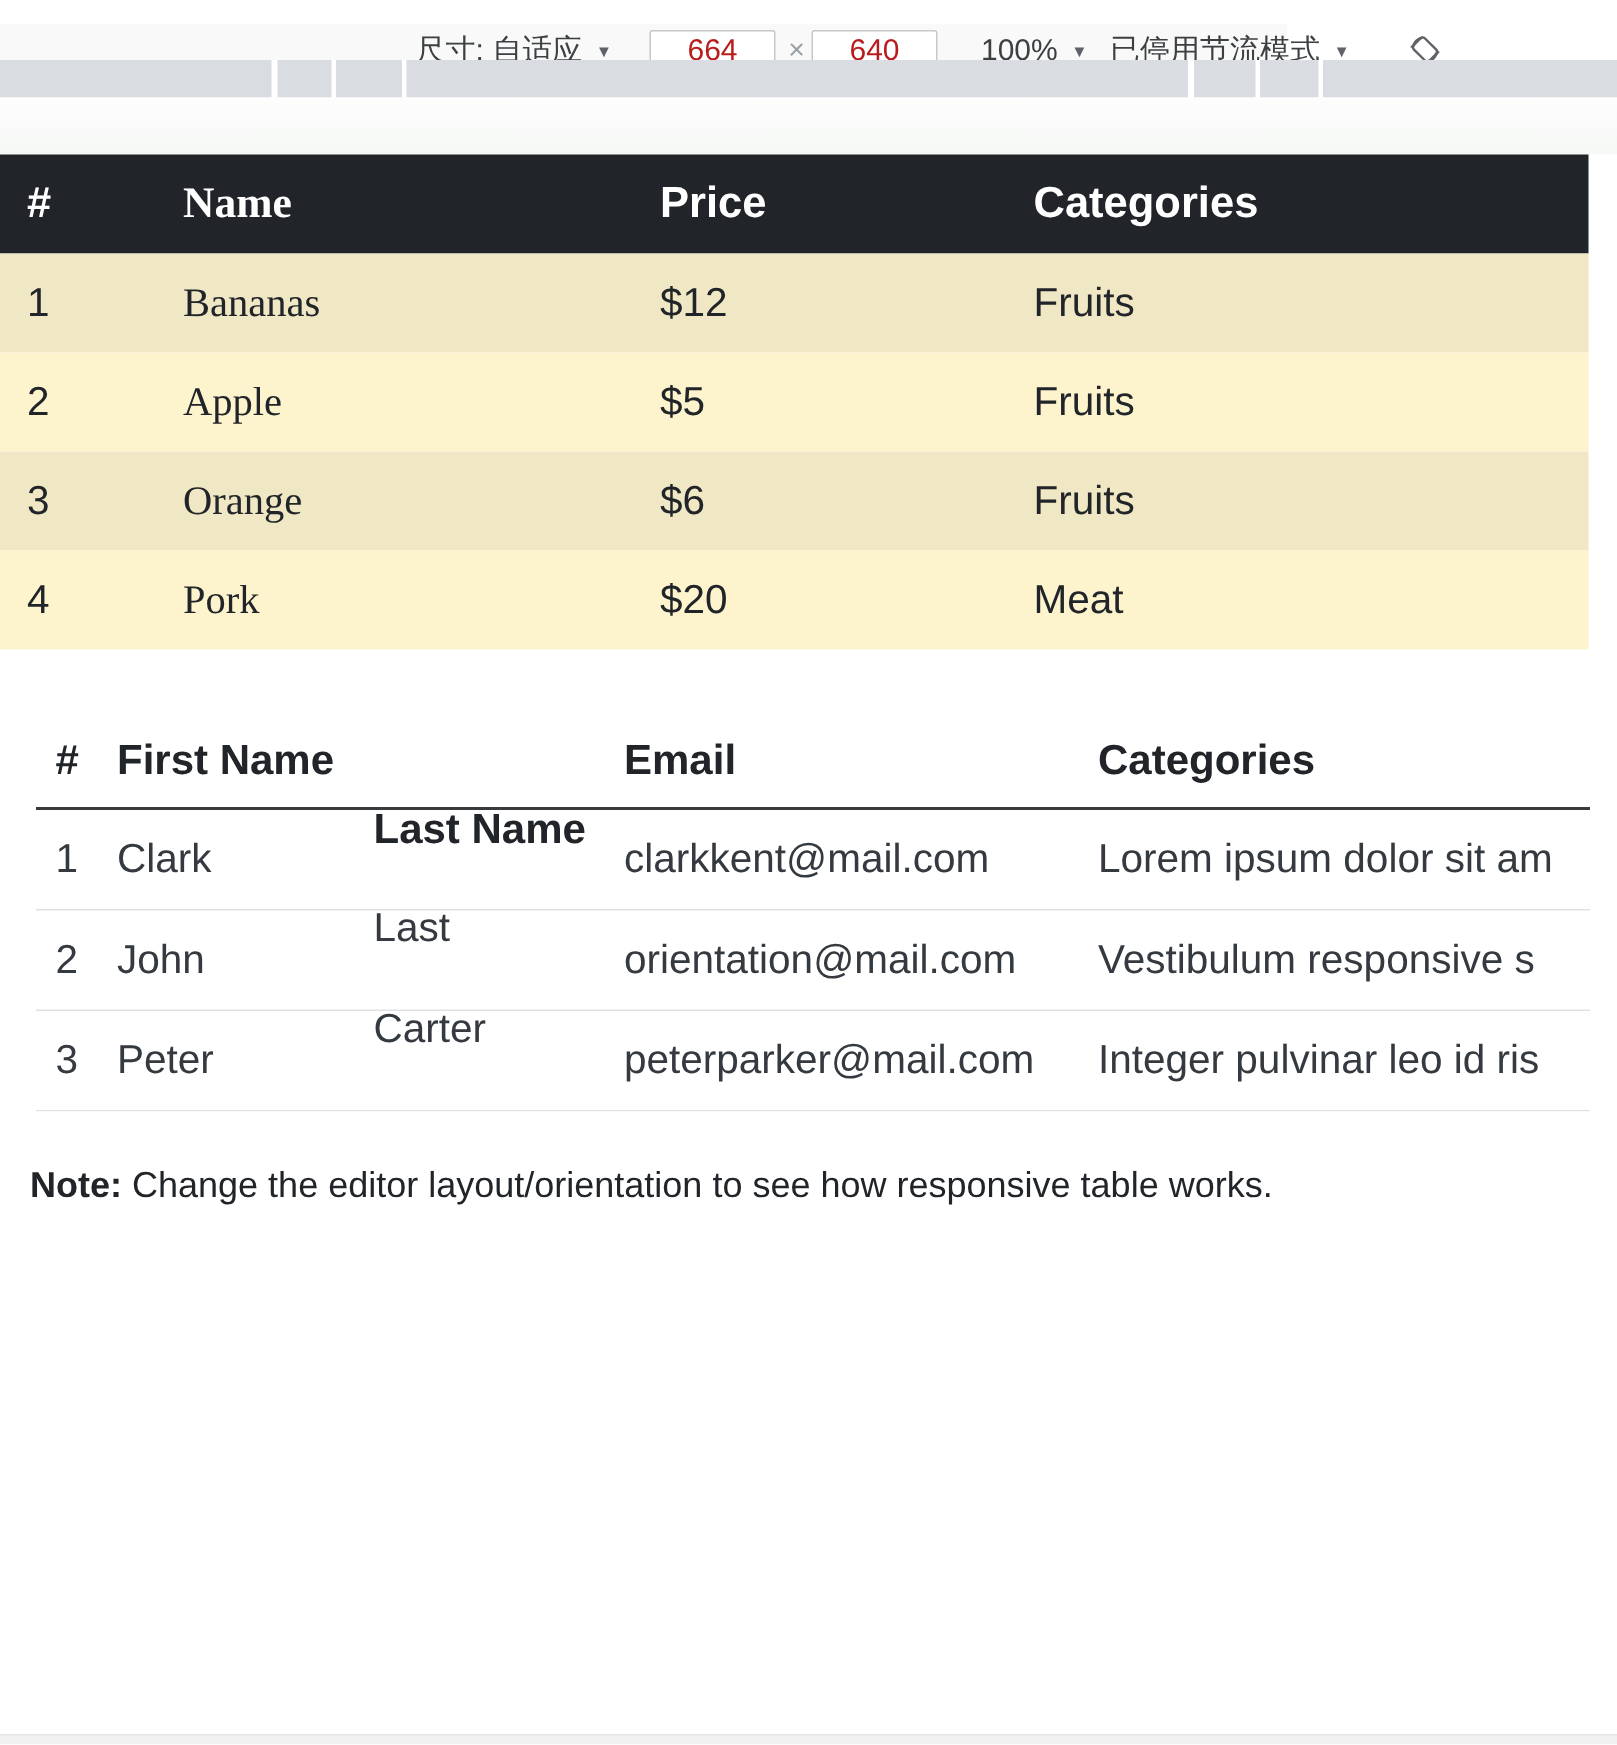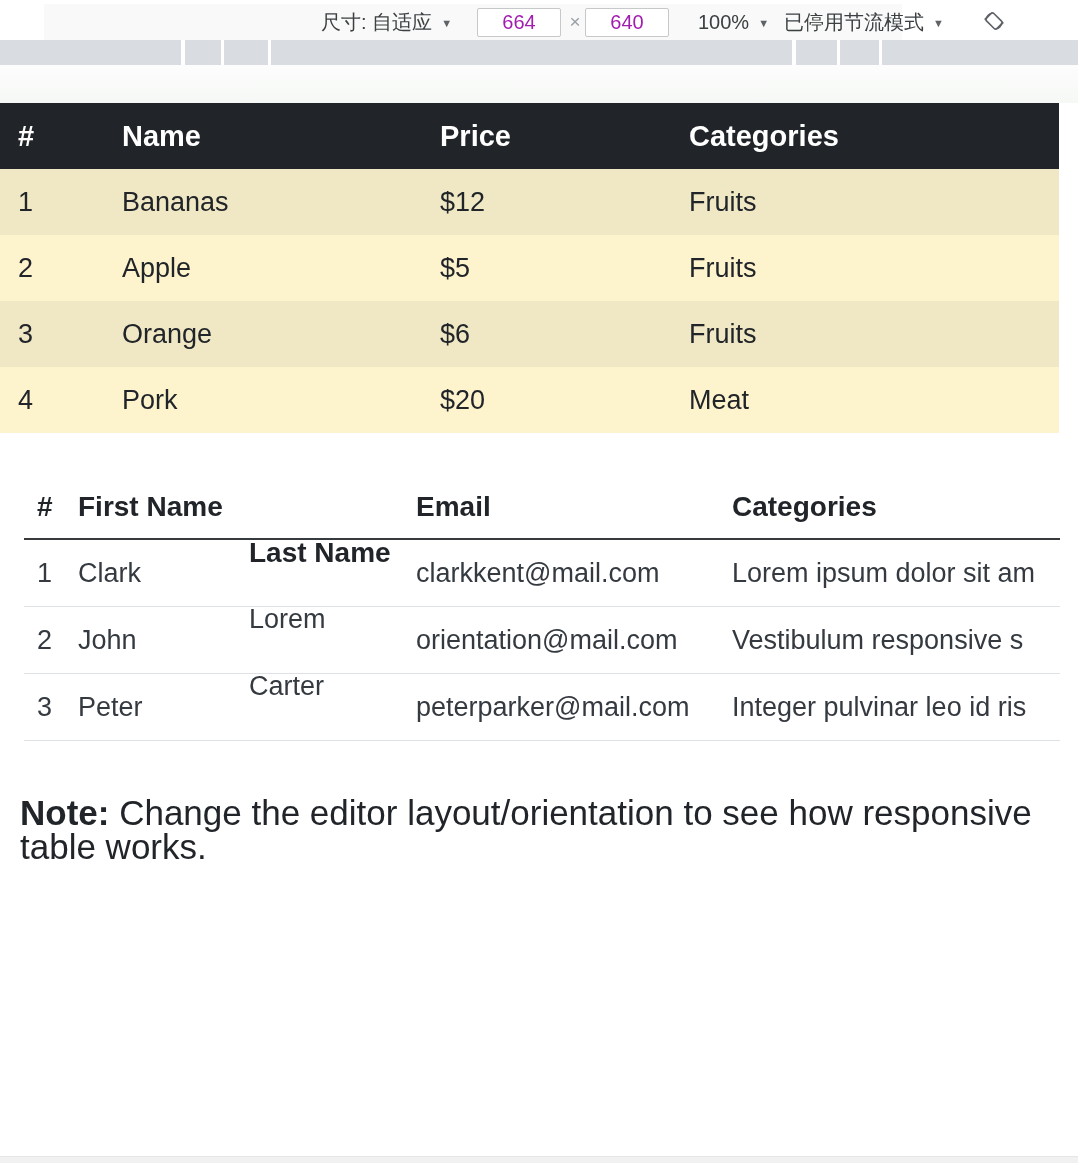--- a/index.html
+++ b/index.html
@@ -1,29 +1,29 @@
 <!DOCTYPE html>
 <html><head>
 <meta charset="utf-8">
 <style>
   * { margin:0; padding:0; box-sizing:border-box; }
   html,body { width:1078px; height:1163px; }
   body { font-family:"Liberation Sans","DejaVu Sans",sans-serif; background:#ffffff; overflow:hidden; }
   .screen { position:relative; width:1078px; height:1163px; background:#ffffff; }
 
   
-  .toolbar { position:absolute; left:0; top:4px; width:858px; height:37px;
-             background:#f8f9f8; border-bottom:1px solid #c9cbcd;margin-left:44px; }
+  .toolbar { position:absolute; left:0; top:16px; width:858px; height:37px;
+             background:#f8f9f8; border-bottom:1px solid #c9cbcd; }
   .tb-item { position:absolute; top:0; height:36px; line-height:36px;
              font-size:20px; color:#3c4043; white-space:nowrap; cursor:pointer; }
   .caret { font-size:11px; color:#5f6368; margin-left:9px; vertical-align:2px; }
   .size-select { left:277px; }
   .dim-input { position:absolute; top:4px; width:84px; height:29px;
                border:1px solid #c6c8ca; border-radius:2px; background:#ffffff;
-               font-family:inherit; font-size:20px; color:#a21caf; text-align:center; outline:none; }
+               font-family:inherit; font-size:20px; color:#b91c1c; text-align:center; outline:none; }
   .w-input { left:433px; }
   .h-input { left:541px; }
   .times { position:absolute; left:521px; top:0; width:20px; height:36px; line-height:36px;
            text-align:center; font-size:19px; color:#9aa0a6; }
   .zoom-select { left:654px; }
   .throttle-select { left:740px; }
   .rotate-btn { position:absolute; left:935px; top:4px; width:30px; height:29px;
                 border:none; background:transparent; cursor:pointer; padding:0; }
 
   
@@ -44,38 +44,38 @@
   
   .t1 { position:absolute; left:0; top:103px; width:1059px; }
   .t1-header { position:relative; height:66px; background:#212529; }
   .t1-header .cell { color:#ffffff; font-weight:bold; font-size:29px; }
   .t1-row { position:relative; height:66px; }
   .t1-row .cell { color:#212529; font-size:27px; }
   .row-dark  { background:#f0e8c4; }
   .row-light { background:#fdf3cd; }
   .cell { position:absolute; top:50%; transform:translateY(-50%); white-space:nowrap; }
   .t1 .col1 { left:18px; }
-  .t1 .col2 { left:122px; }
+  .t1 .col2 { left:122px;font-family:Liberation Serif, serif; }
   .t1 .col3 { left:440px; }
   .t1 .col4 { left:689px; }
 
   
   .t2 { position:absolute; left:24px; top:476px; width:1036px; overflow:hidden; }
   .t2-header { position:relative; height:64px; border-bottom:2px solid #373b3e; }
   .t2-header .cell { color:#212529; font-weight:bold; font-size:28px; }
   .t2-row { position:relative; height:67px; border-bottom:1px solid #dee2e6; }
   .t2-row .cell { color:#343a40; font-size:27px; }
   .t2 .col1 { left:13px; }
   .t2 .col2 { left:54px; }
   .t2 .col3 { left:225px;margin-top:46px; }
   .t2 .col4 { left:392px; }
   .t2 .col5 { left:708px; }
 
   
-  .note { position:absolute; left:20px; top:796px; font-size:35px; color:#212529; line-height:34px; }
+  .note { position:absolute; left:20px; top:774px; font-size:24px; color:#212529; line-height:34px; }
   .note b { font-weight:bold; }
 
   
   .bottomstrip { position:absolute; left:0; top:1156px; width:1078px; height:7px;
                  background:#f0f1f0; border-top:1px solid #e4e5e4; }
 </style>
 </head>
 <body>
 
 <div class="screen">
@@ -155,21 +155,21 @@
     <div class="t2-header">
       <span class="cell col1">#</span>
       <span class="cell col2">First Name</span>
       <span class="cell col3">Last Name</span>
       <span class="cell col4">Email</span>
       <span class="cell col5">Categories</span>
     </div>
     <div class="t2-row">
       <span class="cell col1">1</span>
       <span class="cell col2">Clark</span>
-      <span class="cell col3">Lorem</span>
+      <span class="cell col3">Last</span>
       <span class="cell col5">Lorem ipsum dolor sit am</span>
       <span class="cell col4">clarkkent@mail.com</span>
     </div>
     <div class="t2-row">
       <span class="cell col1">2</span>
       <span class="cell col2">John</span>
       <span class="cell col3">Carter</span>
       <span class="cell col4">orientation@mail.com</span>
       <span class="cell col5">Vestibulum responsive s</span>
     </div>

